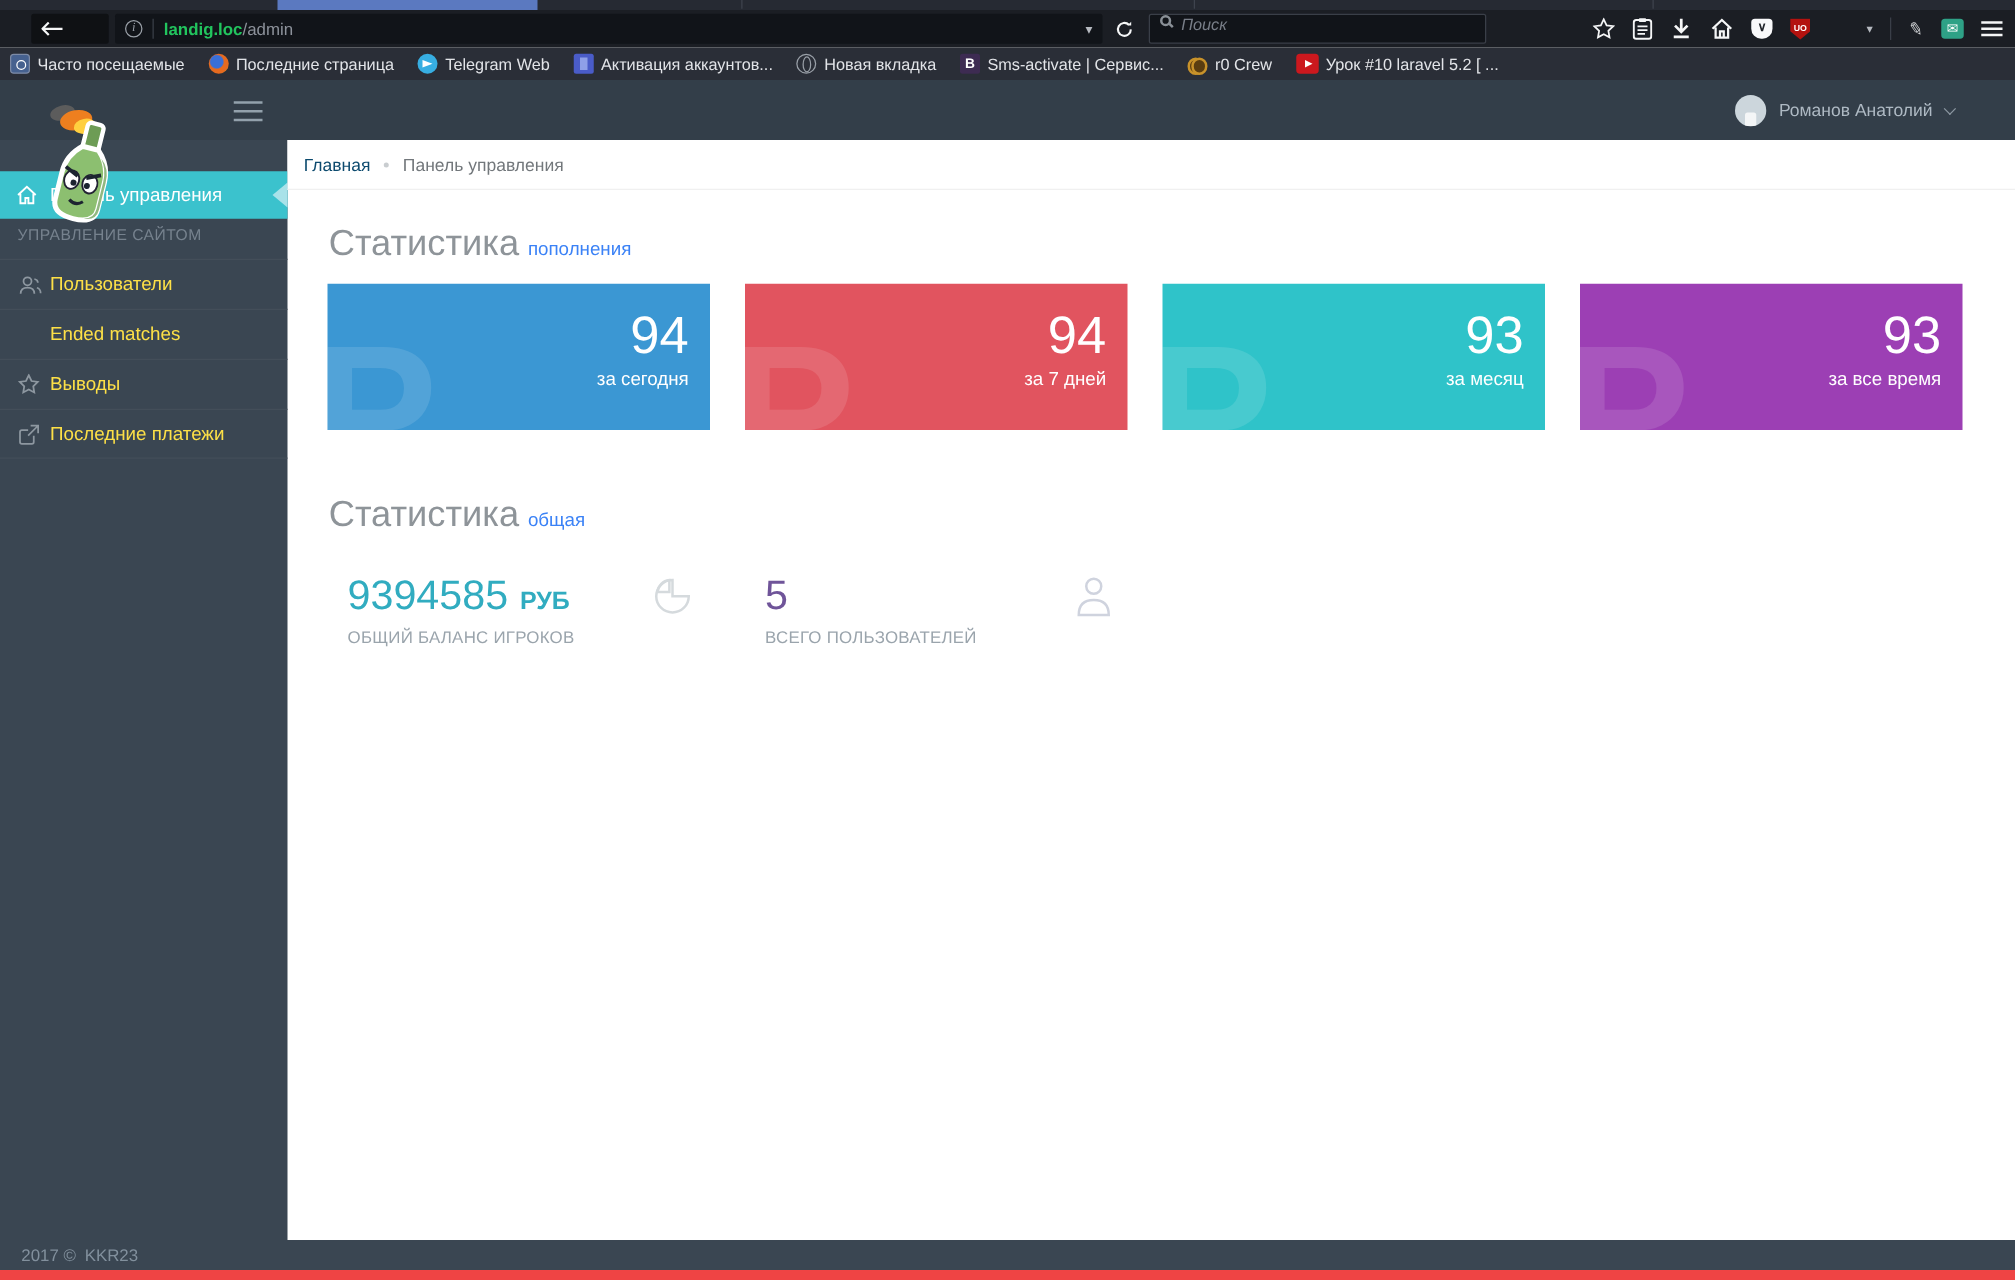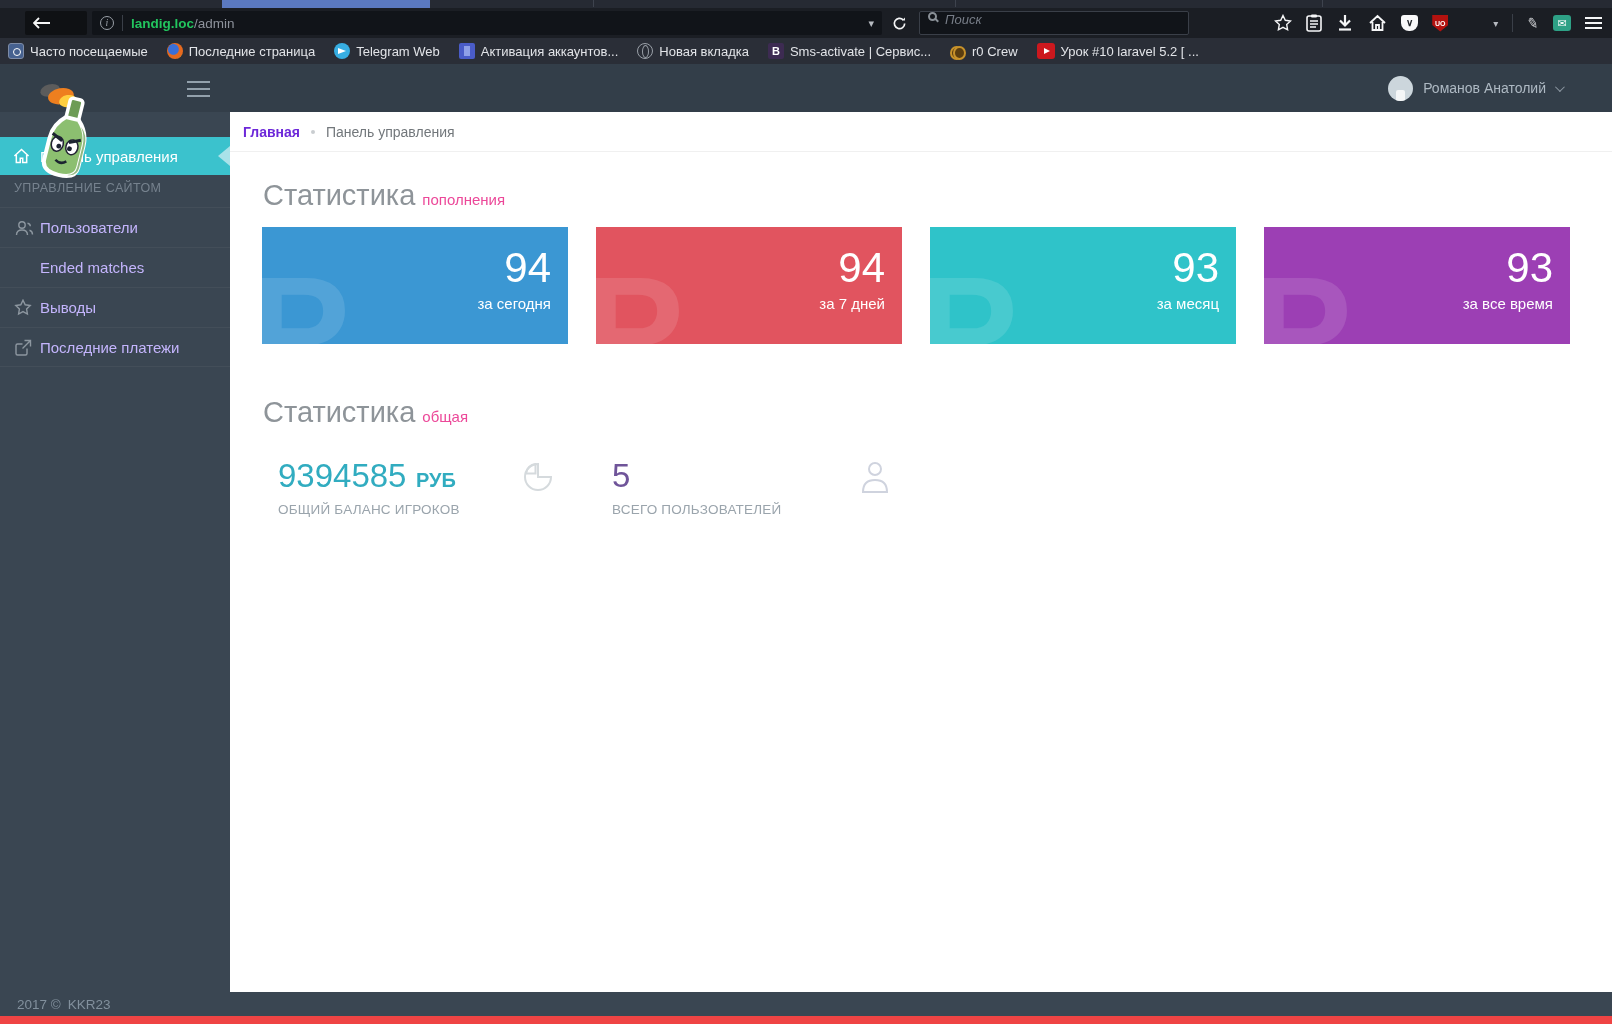--- a/index.html
+++ b/index.html
@@ -99,37 +99,37 @@
   .side-active .lbl { color:#fff; font-size:15px; margin-left:10px; }
   .active-arrow { position:absolute; right:0; top:50%; transform:translateY(-50%); width:0; height:0;
                   border-top:10px solid transparent; border-bottom:10px solid transparent;
                   border-right:12px solid #a9e2e9; }
   .side-section { margin-top:6px; padding-left:14px; color:#76828e; font-size:12.5px; letter-spacing:.4px; }
   .side-menu { margin-top:12px; }
   .side-item { height:40px; display:flex; align-items:center; padding-left:14px;
                border-top:1px solid #434e59; cursor:pointer; }
   .side-item:last-child { border-bottom:1px solid #434e59; }
   .side-item .ic { width:26px; flex:none; display:flex; align-items:center; }
-  .side-item .lbl { color:#c4b5fd; font-size:15px; }
+  .side-item .lbl { color:#fde047; font-size:15px; }
 
   .logo-bottle { position:absolute; left:22px; top:74px; z-index:60; }
 
   
   .breadcrumb-row { position:absolute; top:112px; left:230px; right:0; height:40px; background:#fff;
                     border-bottom:1px solid #f0f0f0; display:flex; align-items:center; padding-left:13px; }
-  .bc-link { color:#6d28d9; font-size:14px; cursor:pointer;font-weight:bold; }
+  .bc-link { color:#0c4a6e; font-size:14px; cursor:pointer; }
   .bc-dot { width:4px; height:4px; border-radius:50%; background:#c9cdd0; margin:0 11px; }
   .bc-cur { color:#72777b; font-size:14px; }
 
   .main { position:absolute; top:152px; left:230px; right:0; bottom:32px; background:#fff; padding-left:12px;margin-left:20px; }
   .sec-head { display:flex; align-items:baseline; margin-left:1px; }
   .sec-head.first { margin-top:26px; }
   .sec-head.second { margin-top:51px; }
   .sec-title { font-size:29px; font-weight:300; color:#8e9499; line-height:34px; }
-  .sec-sub { font-size:15px; font-weight:300; color:#ec4899; margin-left:7px; }
+  .sec-sub { font-size:15px; font-weight:300; color:#3b82f6; margin-left:7px; }
 
   .cards-row { display:flex; gap:28px; margin-top:15px; }
   .card { width:306px; height:117px; position:relative; overflow:hidden; color:#fff; }
   .card-value { position:absolute; top:20px; right:17px; font-size:42px; font-weight:300; line-height:1; }
   .card-label { position:absolute; top:68px; right:17px; font-size:15px; font-weight:300; }
   .wm { position:absolute; left:-12px; bottom:-60px; line-height:1; }
   .wm-letter { font-size:150px; font-weight:bold; color:rgba(255,255,255,0.12); }
 
   .stats-row { display:flex; margin-top:29px; }
   .stat { width:334px; display:flex; justify-content:space-between; align-items:flex-start;

